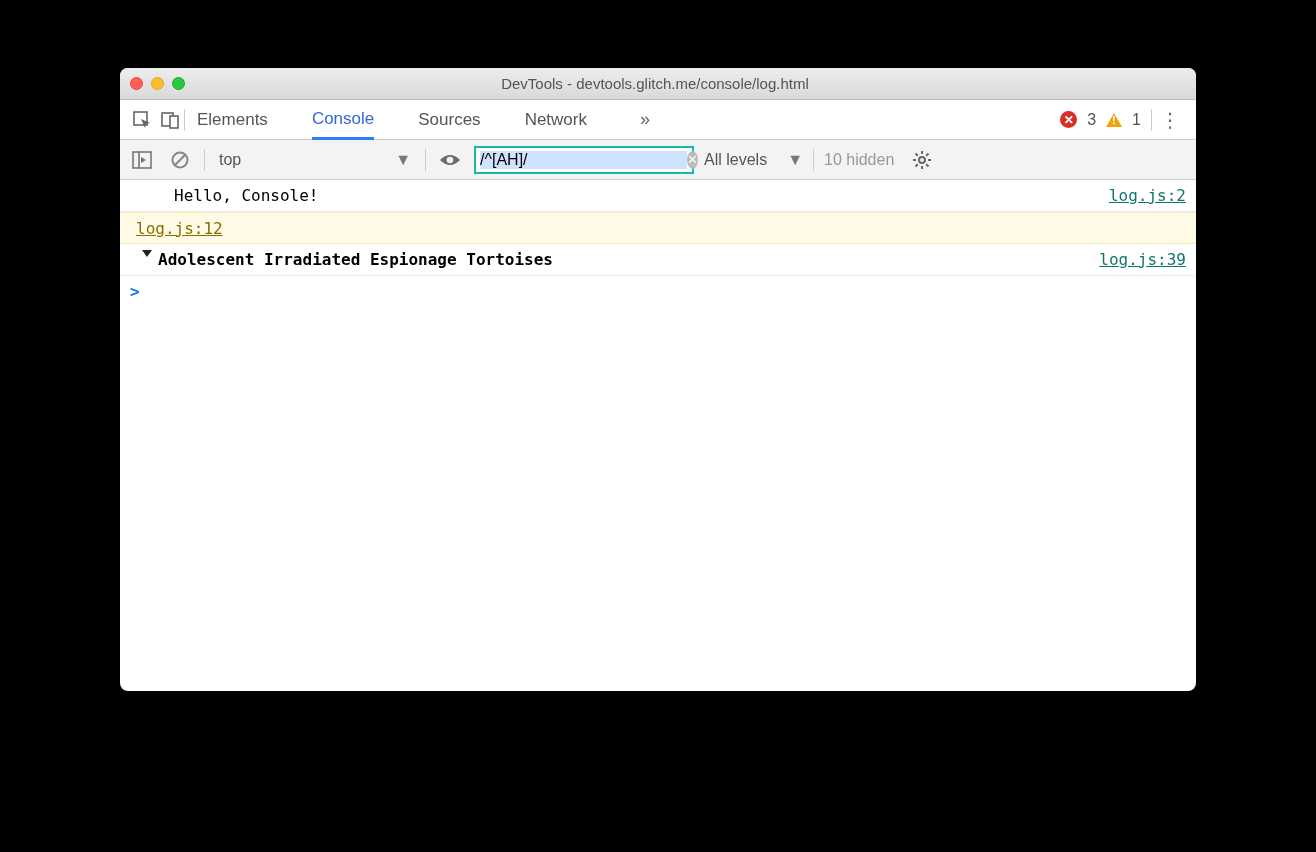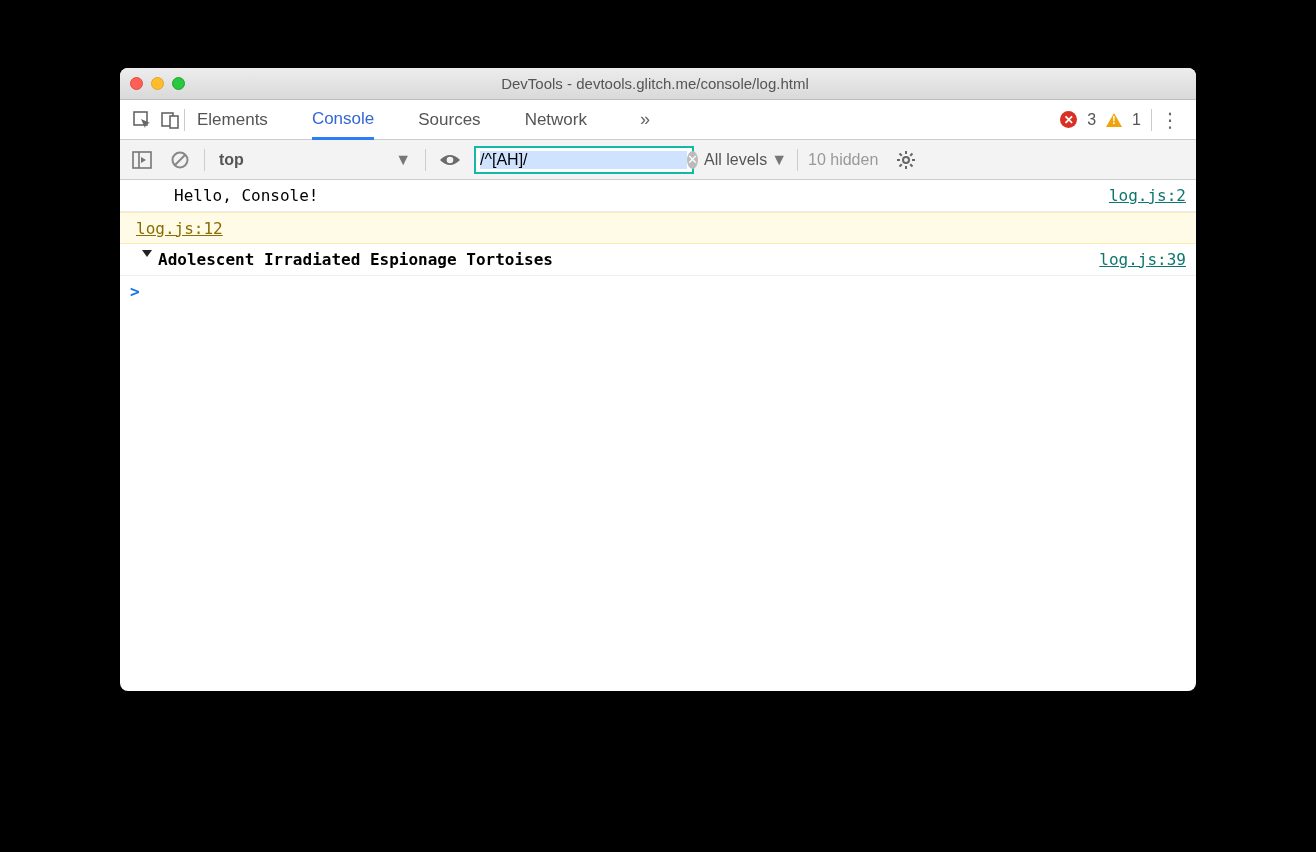--- a/index.html
+++ b/index.html
@@ -64,36 +64,36 @@
   .kebab { font-size:20px; color:#666; padding:0 8px;}
   
   .filterbar {
     height: 40px;
     background:#f3f3f3;
     border-bottom:1px solid #ccc;
     display:flex; align-items:center; padding:0 8px; gap:10px;
     font-size:16px; color:#555;
   }
   .vsep { width:1px; height:22px; background:#ccc; }
-  .context-select { display:flex; align-items:center; gap:4px; min-width:200px; justify-content:space-between; padding:0 4px;font-weight:bold;}
+  .context-select { display:flex; align-items:center; gap:4px; min-width:200px; justify-content:space-between; padding:0 4px;}
   .filter-input-wrap {
     display:flex; align-items:center;
     border: 2px solid #14b8a6;
     background:#fff;
     height:28px; width:220px;
     padding: 0 4px;
   }
   .filter-input-wrap input {
     border:none; outline:none; font-size:16px; font-family:inherit; flex:1;
     background: #cfe3ff;
   }
   .clear-x {
     width:18px;height:18px;border-radius:50%;background:#bbb;display:flex;align-items:center;justify-content:center;color:#fff;font-size:13px;
   }
-  .levels { display:flex; align-items:center; gap:4px;}
+  .levels { display:flex; align-items:center; gap:20px;}
   .hidden-count { color:#999; }
   
   .console {
     flex:1; overflow:auto;
     font-family: ui-monospace, Menlo, Consolas, monospace;
     font-size:16px;
   }
   .row {
     display:flex; align-items:center;
     height:32px;

